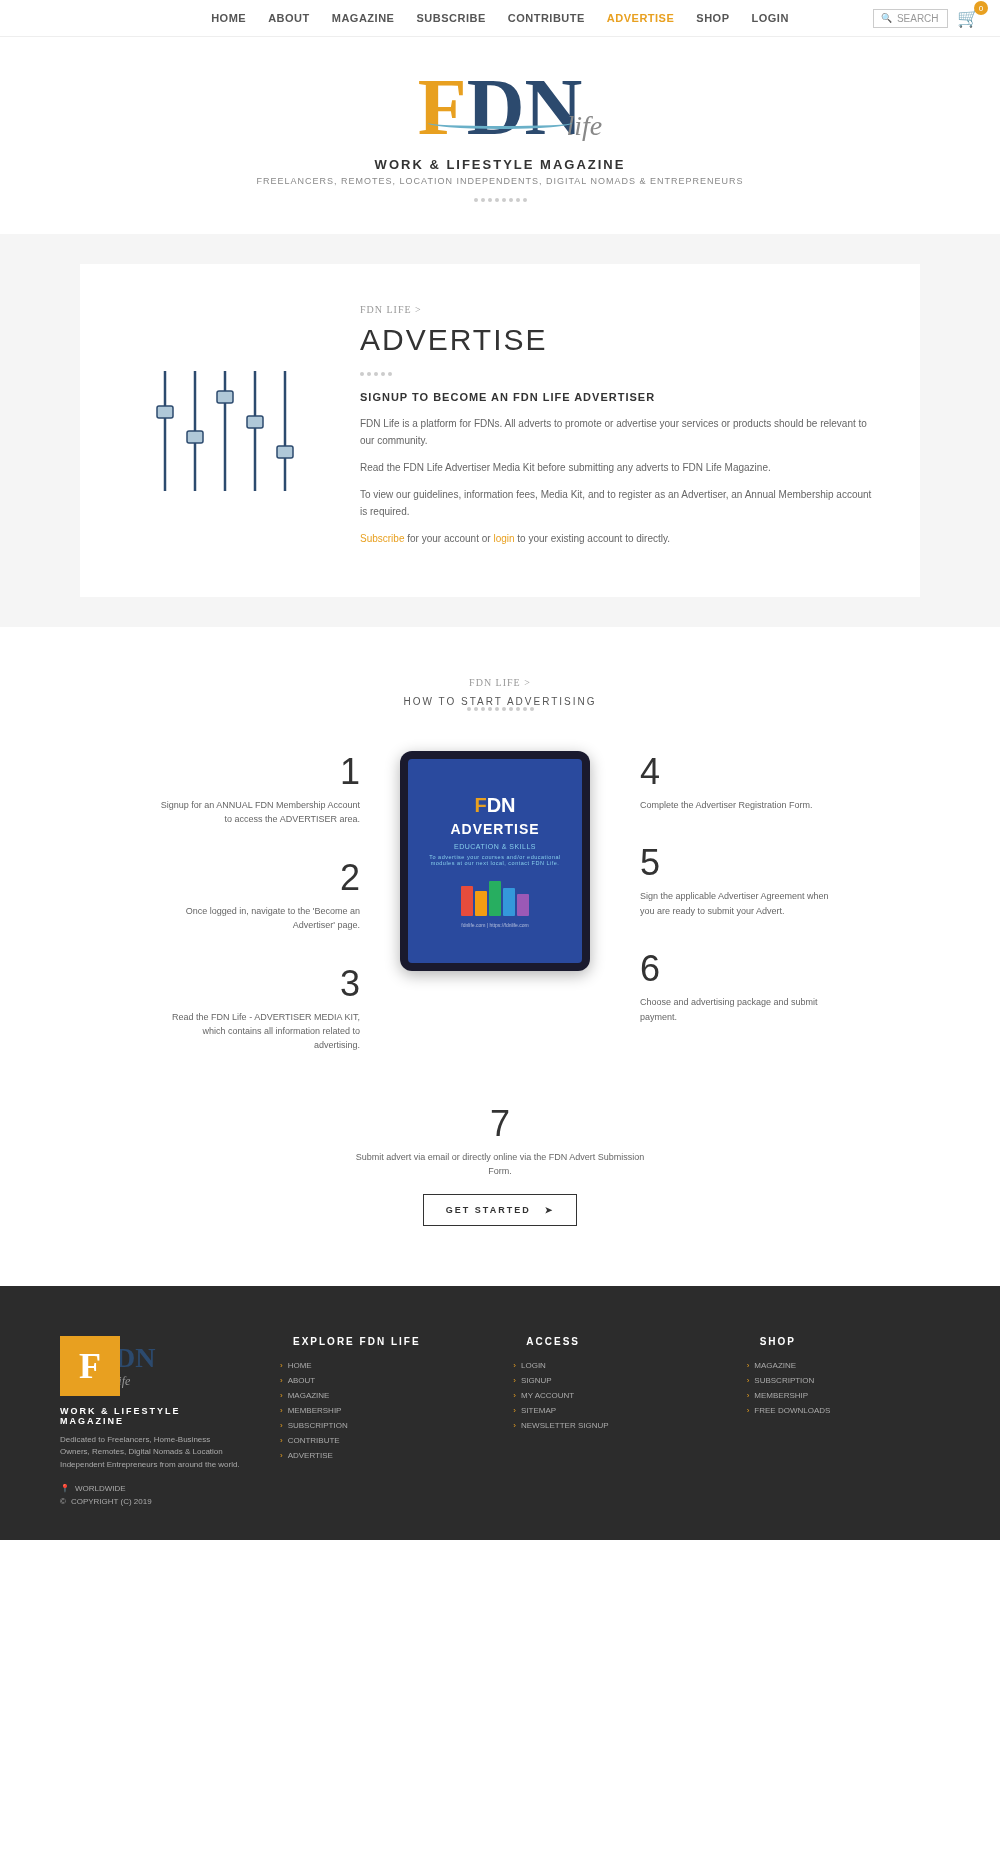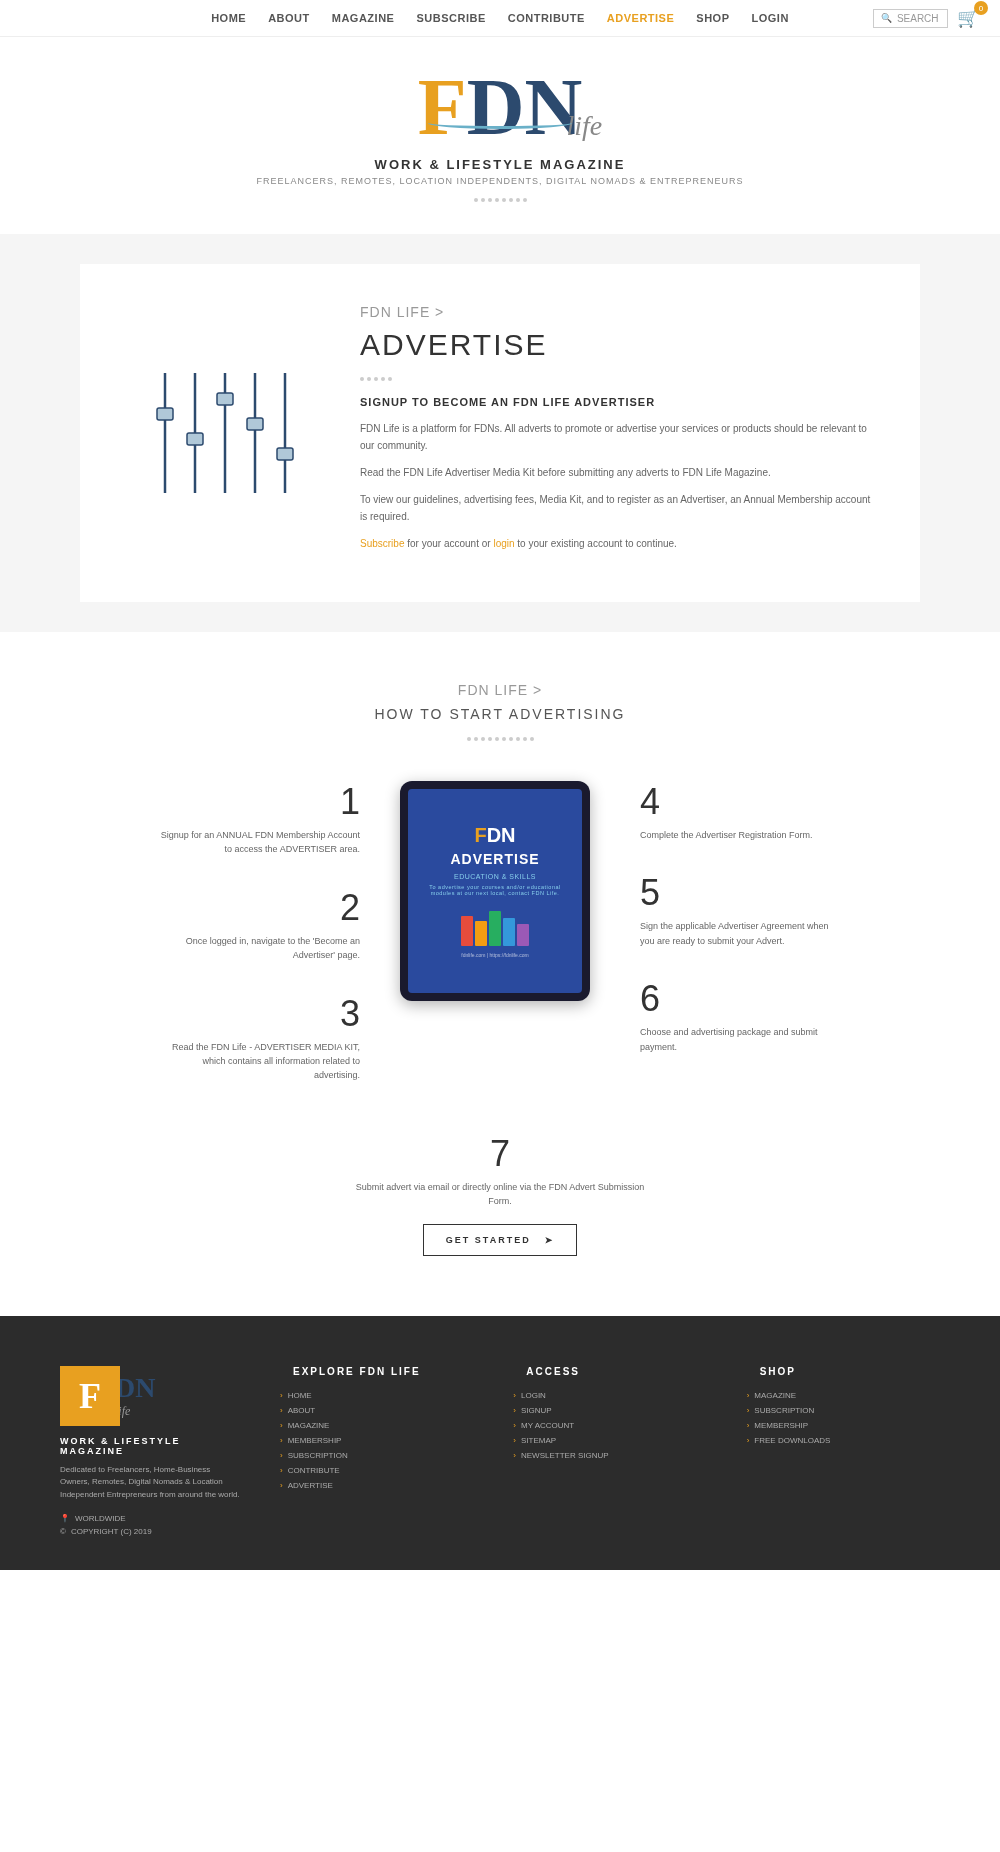--- a/index.html
+++ b/index.html
@@ -150,24 +150,25 @@
       justify-content: center;
     }
     .equalizer-svg {
       width: 160px;
       height: 160px;
     }
     .advertise-content {
       flex: 1;
     }
     .breadcrumb {
-      font-size: 14px;
+      font-size: 10px;
       color: #999;
       letter-spacing: 1px;
       margin-bottom: 8px;
+      font-family: Liberation Serif, serif;
     }
     .section-heading {
       font-size: 30px;
       font-weight: 300;
       color: #333;
       letter-spacing: 2px;
       margin-bottom: 15px;
     }
     .section-dots {
       display: flex;
@@ -207,24 +208,23 @@
       margin-bottom: 8px;
     }
     .advertisers-title {
       font-size: 28px;
       font-weight: 300;
       letter-spacing: 3px;
       color: #333;
       margin-bottom: 8px;
     }
     .advertisers-subtitle {
-      font-size: 14px;
+      font-size: 10px;
       letter-spacing: 2px;
       color: #555;
-      margin-bottom: 15px;
     }
     .advertisers-dots {
       display: flex;
       gap: 3px;
       justify-content: center;
       margin-bottom: 40px;
     }
     .advertisers-dots span {
       width: 4px;
       height: 4px;
@@ -520,26 +520,26 @@
       <div class="section-dots">
         <span></span>
           <span></span>
           <span></span>
           <span></span>
           <span></span>
       </div>
       <div class="signup-title">SIGNUP TO BECOME AN FDN LIFE ADVERTISER</div>
       <p class="advertise-text">FDN Life is a platform for FDNs. All adverts to promote or advertise your services or products should be relevant to our community.</p>
       <p class="advertise-text">Read the FDN Life Advertiser Media Kit before submitting any adverts to FDN Life Magazine.</p>
-      <p class="advertise-text">To view our guidelines, advertising fees, Media Kit, and to register as an Advertiser, an Annual Membership account is required.</p>
+      <p class="advertise-text">To view our guidelines, information fees, Media Kit, and to register as an Advertiser, an Annual Membership account is required.</p>
       <p class="advertise-text">
         <a href="#">Subscribe</a>
         <span> for your  account or </span>
         <a href="#">login</a>
-        <span> to your existing account to continue.</span>
+        <span> to your existing account to directly.</span>
       </p>
     </div>
   </div>
 </div>
 
 <div class="advertisers-section">
   <div class="breadcrumb">FDN LIFE &gt;</div>
   <div class="advertisers-subtitle">HOW TO START ADVERTISING</div>
   <div class="advertisers-dots">
     <span></span>

